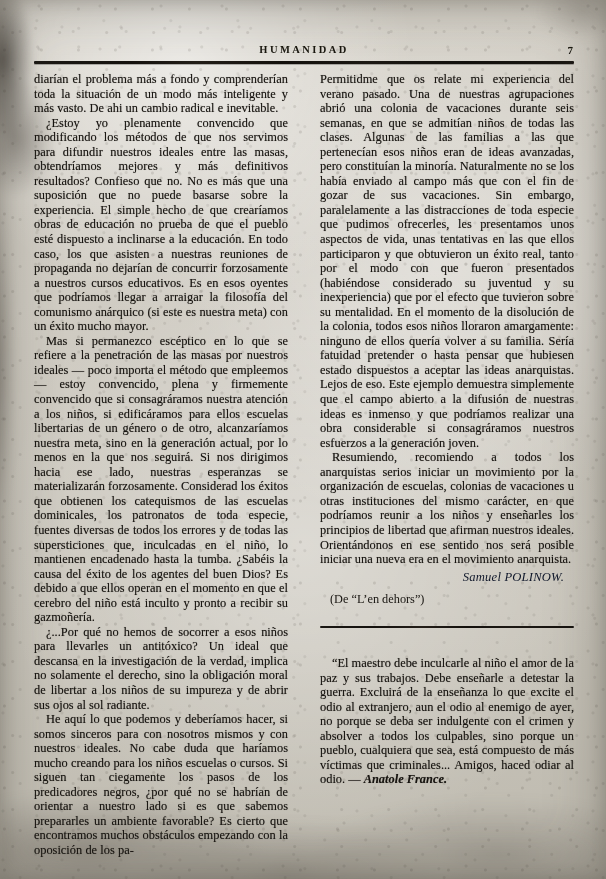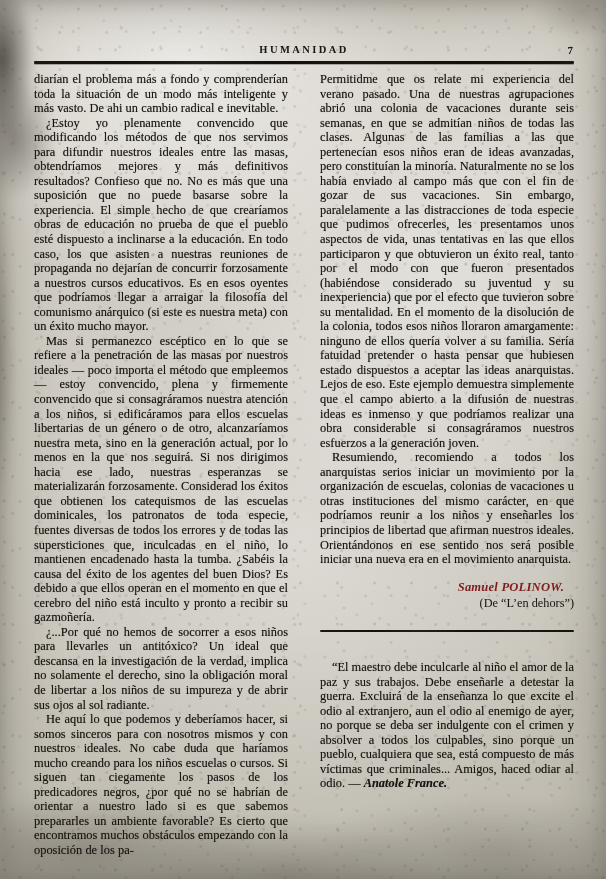--- a/index.html
+++ b/index.html
@@ -160,33 +160,33 @@
   }
   p.body + p.body {
     text-indent: 12px;
   }
   em, .it {
     font-style: italic;
   }
 
   
   .signature {
-    margin-top: 13px;
+    margin-top: 3px;
     font-size: 12.6px;
     font-style: italic;
-    font-weight: 700;
+    font-weight: 400;
     text-align: right;
     padding-right: 10px;
     letter-spacing: 0.2px;
-    color: #7f1d1d;
+    color: #0f172a;
   }
   .source-line {
-    margin-top: 1px;
+    margin-top: 7px;
     font-size: 12.3px;
-    text-align: right;
+    text-align: left;
     padding-left: 10px;
     color: #171410;
   }
 
   
   .quote-rule {
     margin-top: 19px;
     height: 2.6px;
     width: 100%;
     background: linear-gradient(90deg,

